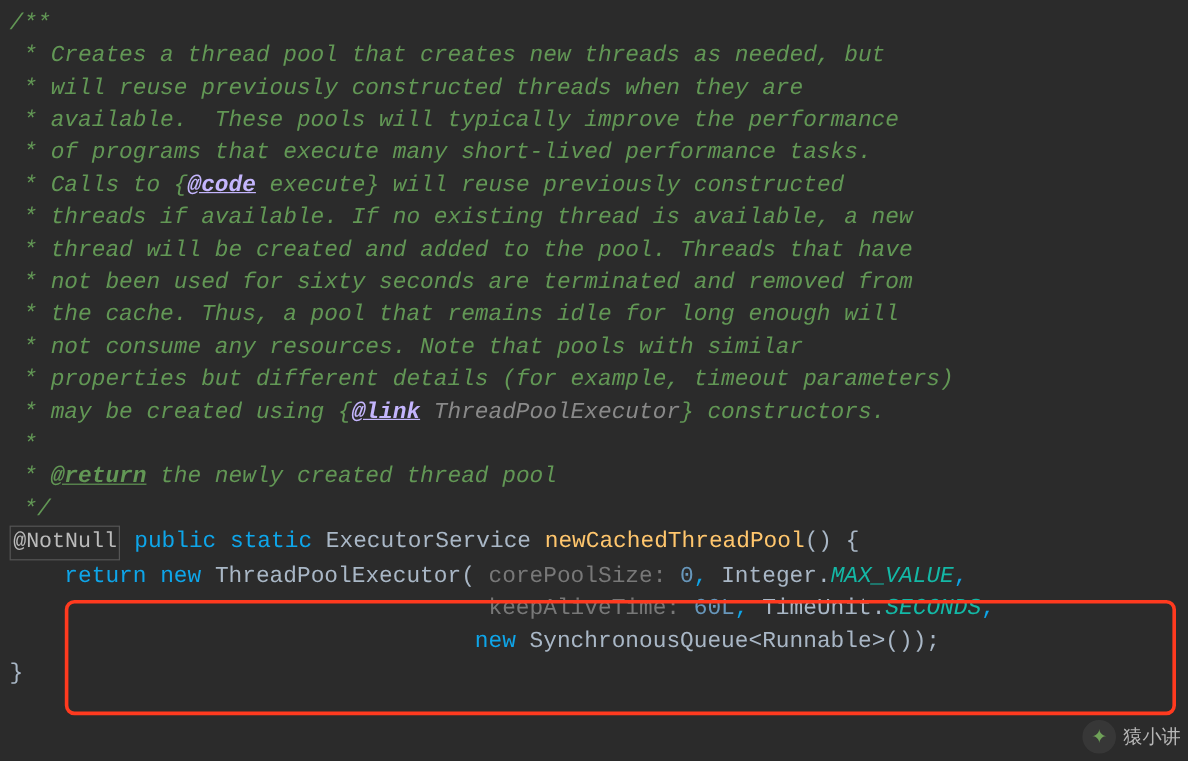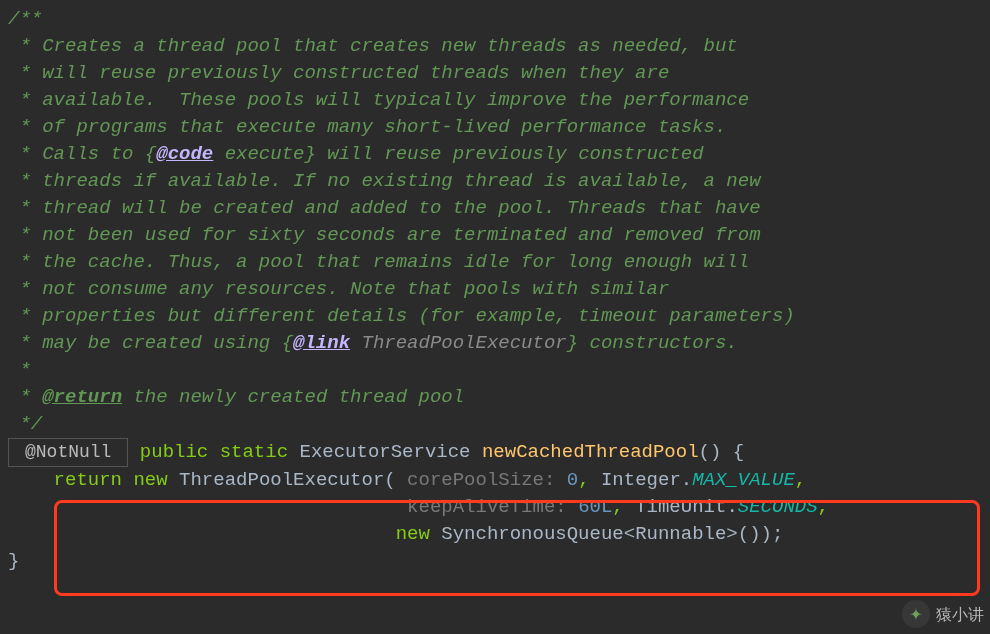--- a/index.html
+++ b/index.html
@@ -18,26 +18,26 @@
     white-space: pre;
     font-family: inherit;
   }
   .javadoc { color: #629755; font-style: italic; }
   .tag-link { color: #c4b5fd; font-style: italic; text-decoration: underline; font-weight: bold; }
   .tag-return { color: #629755; font-style: italic; text-decoration: underline; font-weight: bold; }
   .doc-type { color: #8a8a8a; font-style: italic; }
   .annotation-box {
     display: inline-block;
     border: 1px solid #555;
-    padding: 0 16px;
+    padding: 0 2px;
     color: #bbbbbb;
     font-style: normal;
     font-size: 18px;
   }
-  .kw { color: #84cc16; }
+  .kw { color: #0ea5e9; }
   .type { color: #a9b7c6; margin-top: 20px; }
   .method-decl { color: #ffc66d; }
   .hint { color: #787878; font-style: normal; text-align: right; }
   .num { color: #6897bb; }
   .const-italic { color: #14b8a6; font-style: italic; }
   .plain { color: #a9b7c6; }
   .curly { color: #a9b7c6; }
 
   .highlight-box {
     position: absolute;

